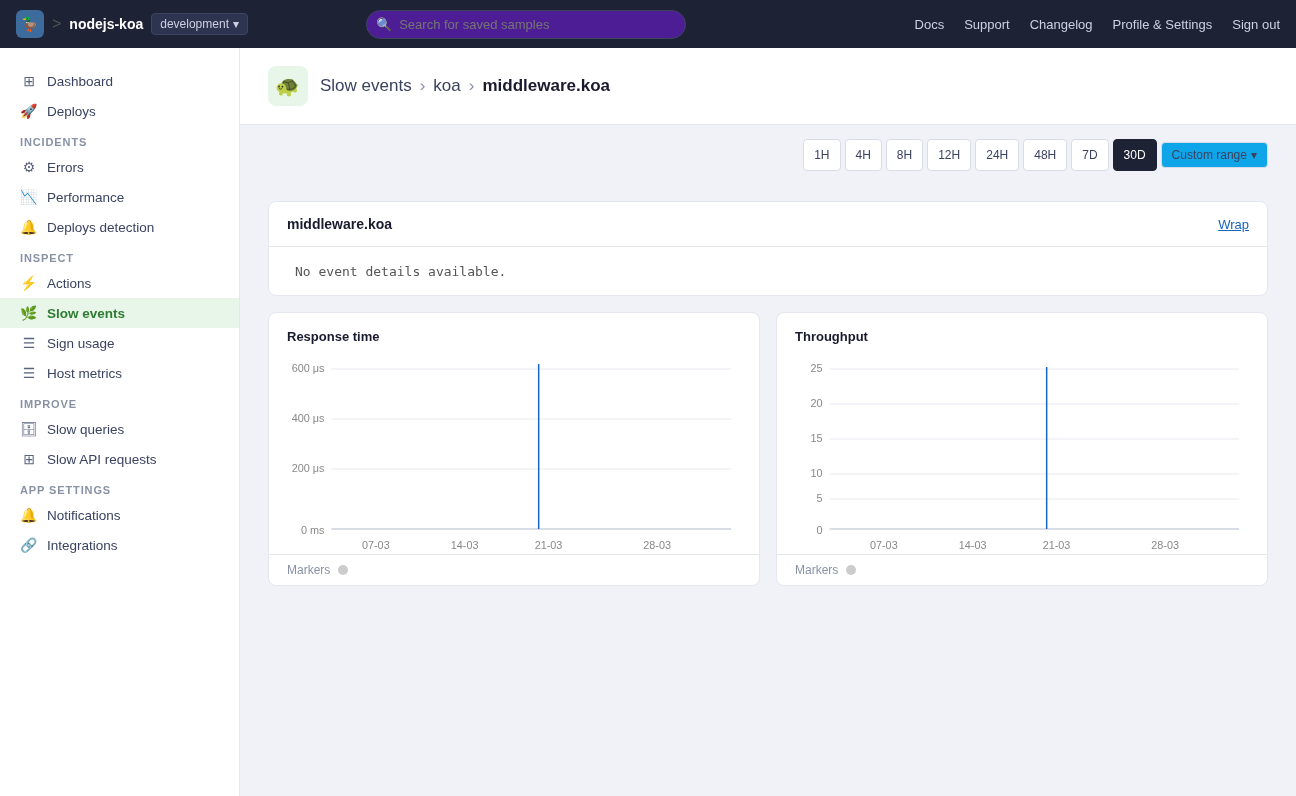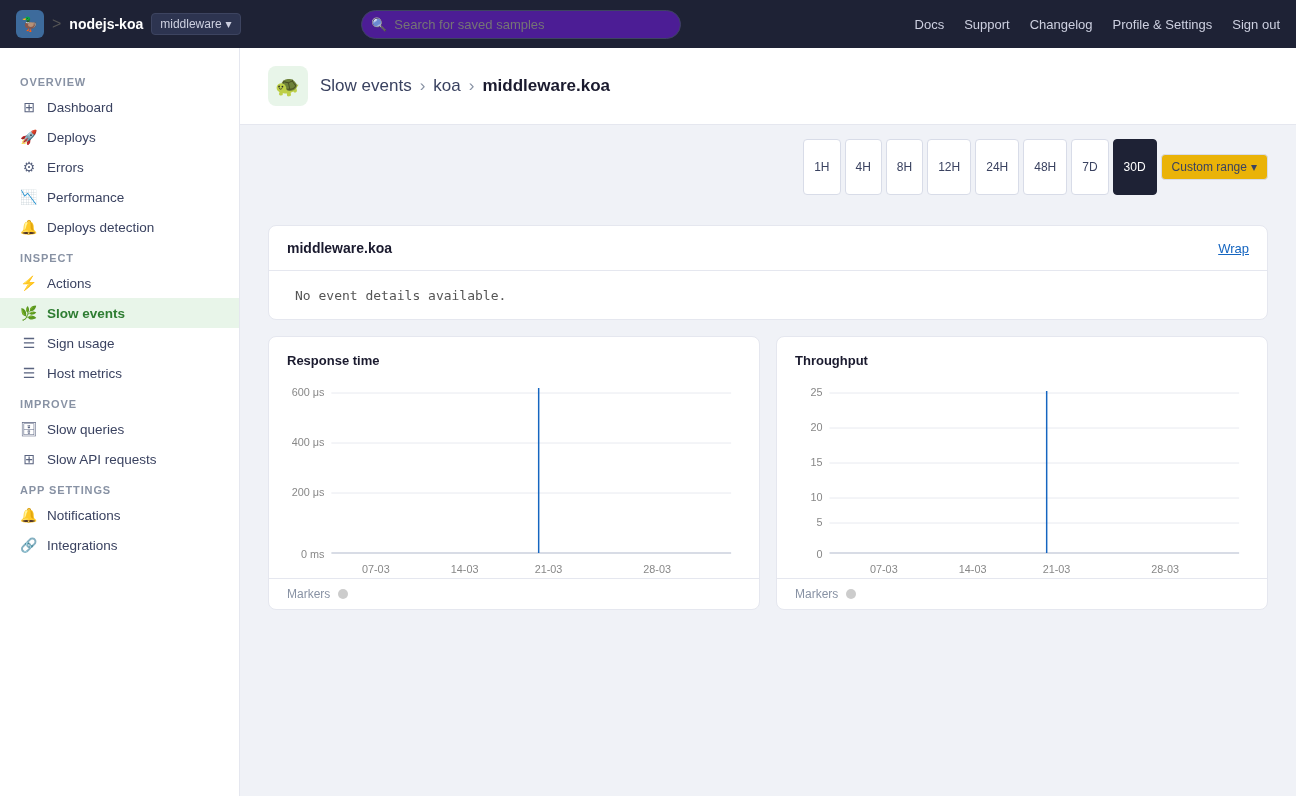--- a/index.html
+++ b/index.html
@@ -128,33 +128,33 @@
       justify-content: flex-end;
       align-items: center;
       gap: 4px;
     }
     .time-btn {
       background: #fff;
       border: 1px solid #d8dce8;
       border-radius: 4px;
       color: #3a4260;
       font-size: 12px;
-      padding: 20px 10px;
+      padding: 8px 10px;
       cursor: pointer;
     }
     .time-btn.active {
       background: #1e2235;
       color: #fff;
       border-color: #1e2235;
     }
     .time-btn-custom {
       display: flex;
       align-items: center;
       gap: 4px;
-      background: #eab308;
+      background: #0ea5e9;
       border: 1px solid #d8dce8;
       border-radius: 4px;
       color: #3a4260;
       font-size: 12px;
       padding: 5px 10px;
       cursor: pointer;
     }
 
     
     .content { padding: 0 28px 28px; }
@@ -191,21 +191,21 @@
     svg.chart-svg { width: 100%; height: 100%; }
   </style>
 </head>
 <body>
 
 <nav class="topnav">
   <div class="topnav-logo">🦆</div>
   <span class="topnav-sep">&gt;</span>
   <span class="topnav-appname">nodejs-koa</span>
   <div class="topnav-env">
-    <span>middleware</span>
+    <span>development</span>
     <span>▾</span>
   </div>
   <div class="topnav-search">
     <div class="topnav-search-wrap">
       <span class="search-ico">🔍</span>
       <input type="text" placeholder="Search for saved samples" style="">
     </div>
   </div>
   <div class="topnav-links">
     <span>Docs</span>
@@ -213,30 +213,30 @@
     <span>Changelog</span>
     <span>Profile &amp; Settings</span>
     <span>Sign out</span>
   </div>
 </nav>
 
 <div class="layout">
 
   <aside class="sidebar">
 
-    <div class="sidebar-section-label">OVERVIEW</div>
     <div class="sidebar-item">
       <span class="sidebar-icon">⊞</span>
       <span>Dashboard</span>
     </div>
     <div class="sidebar-item">
       <span class="sidebar-icon">🚀</span>
       <span>Deploys</span>
     </div>
 
+    <div class="sidebar-section-label">INCIDENTS</div>
     <div class="sidebar-item">
       <span class="sidebar-icon">⚙</span>
       <span>Errors</span>
     </div>
     <div class="sidebar-item">
       <span class="sidebar-icon">📉</span>
       <span>Performance</span>
     </div>
     <div class="sidebar-item">
       <span class="sidebar-icon">🔔</span>

